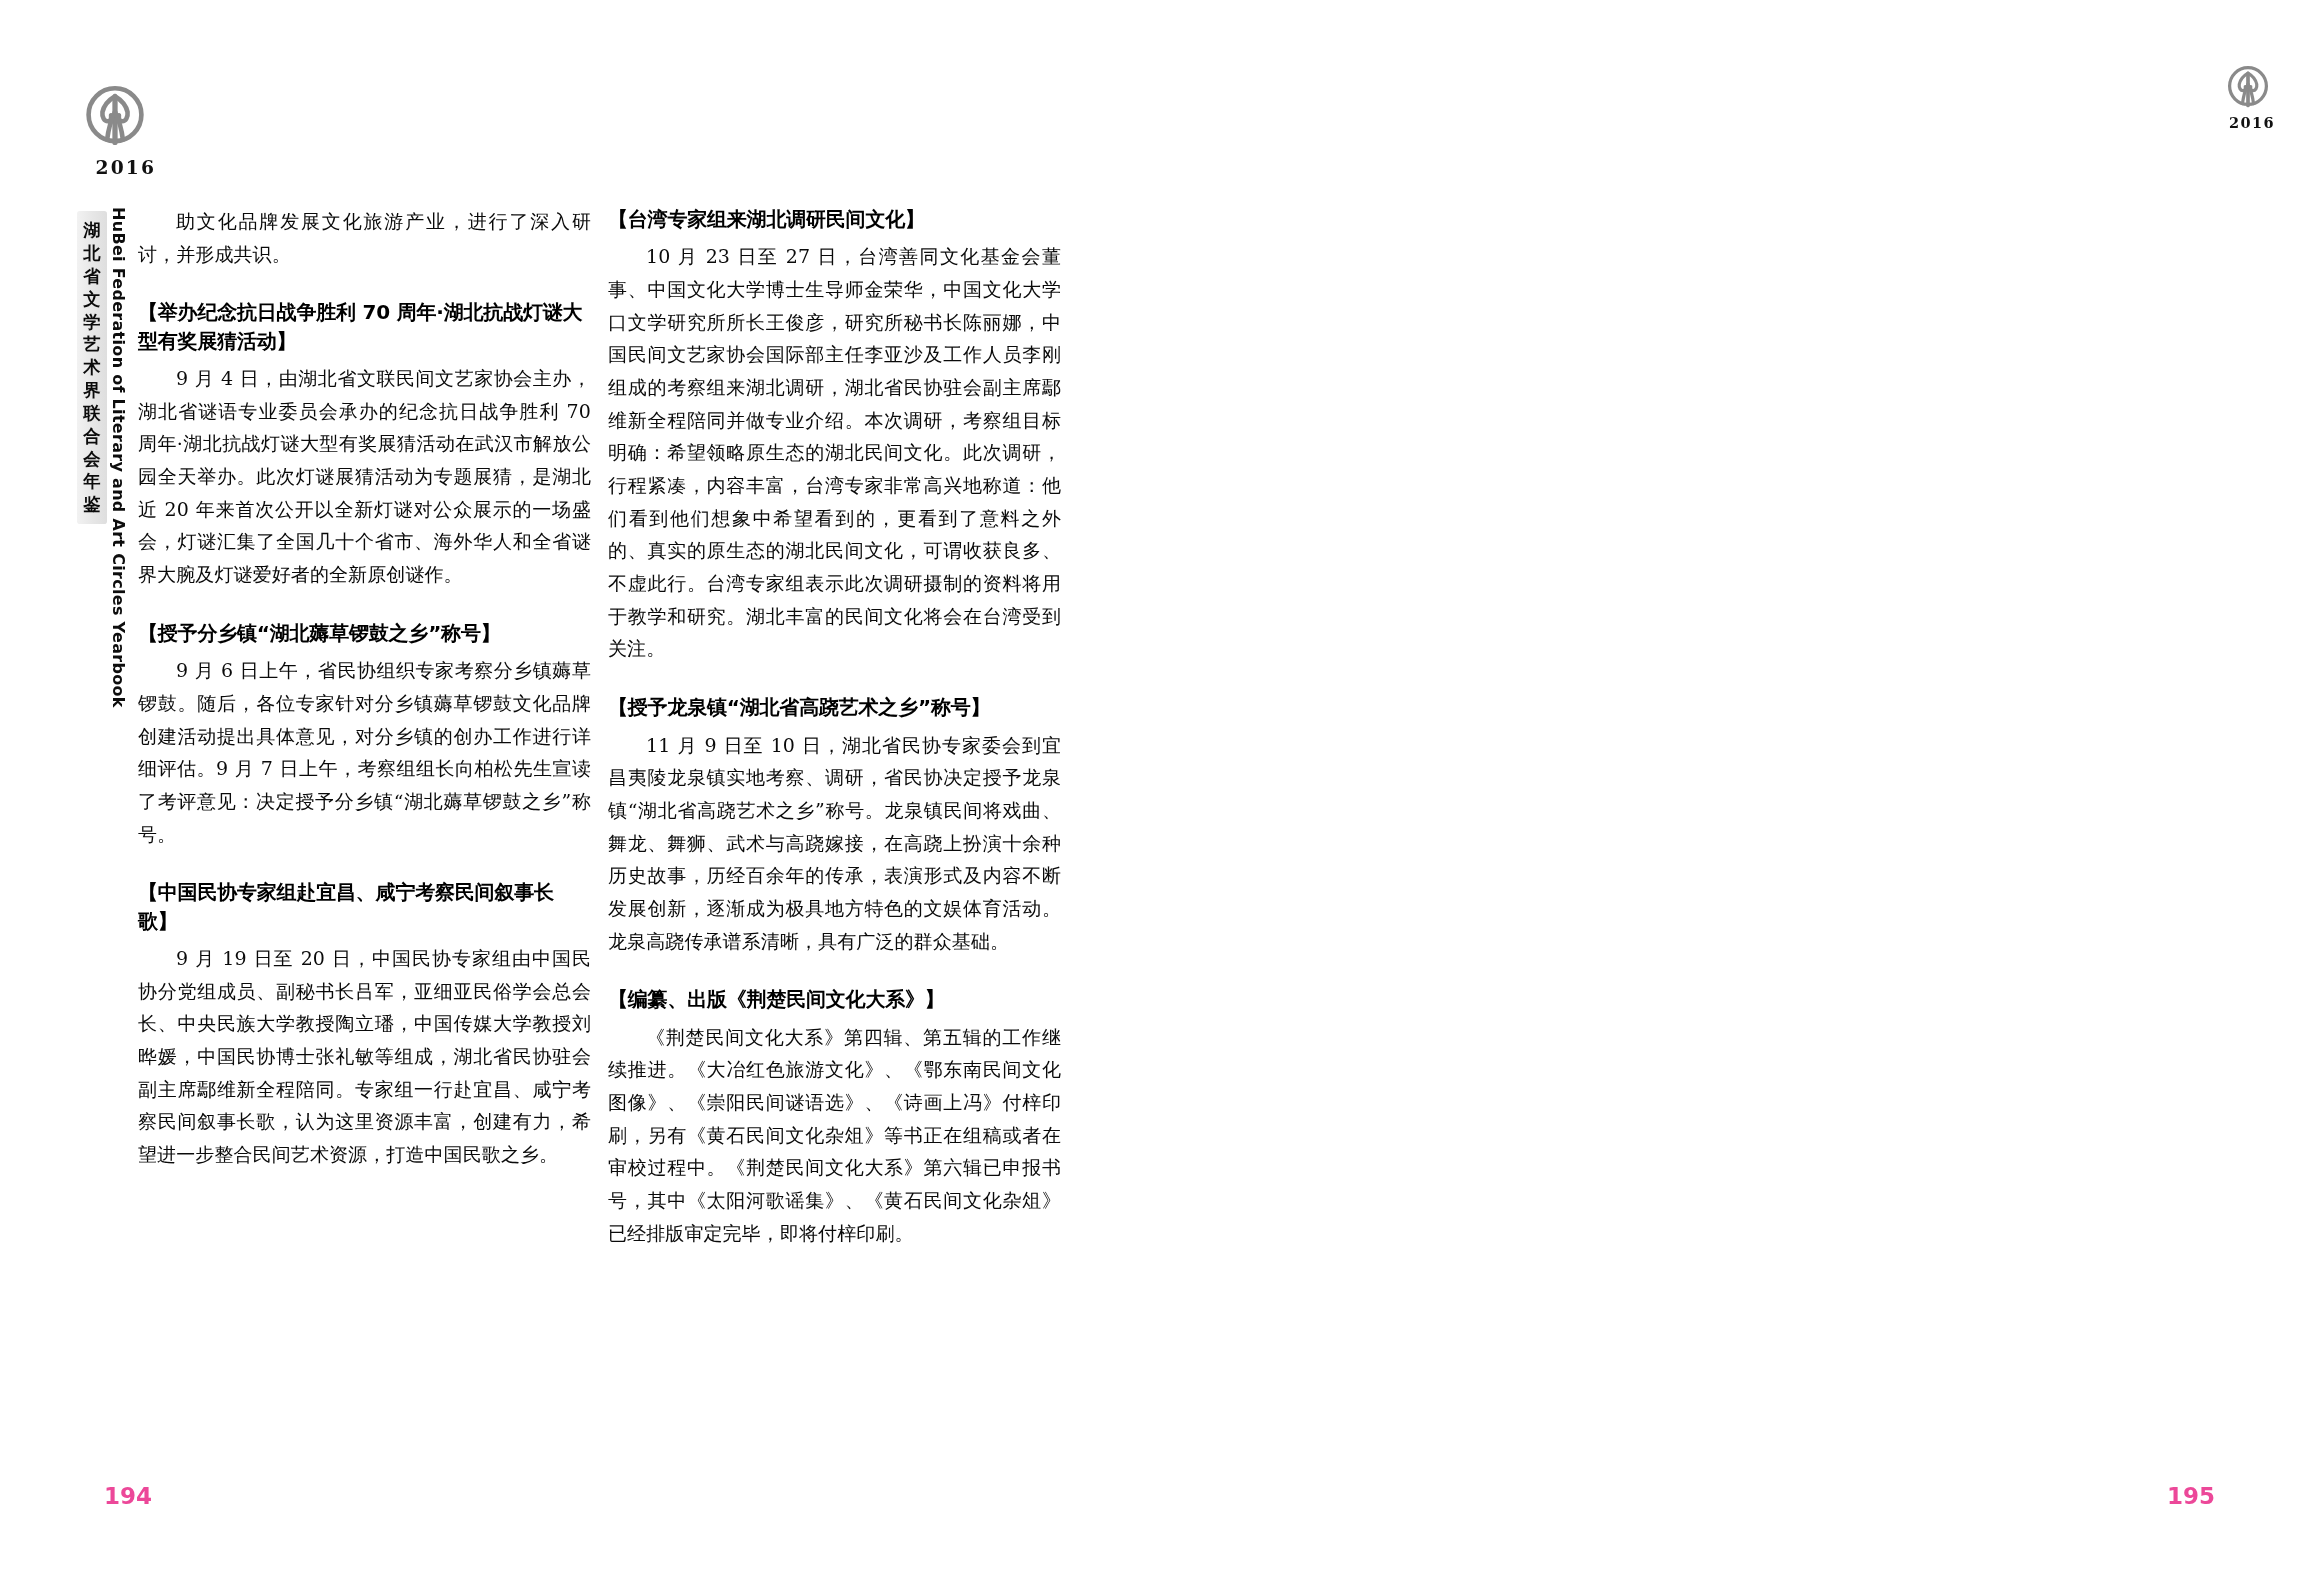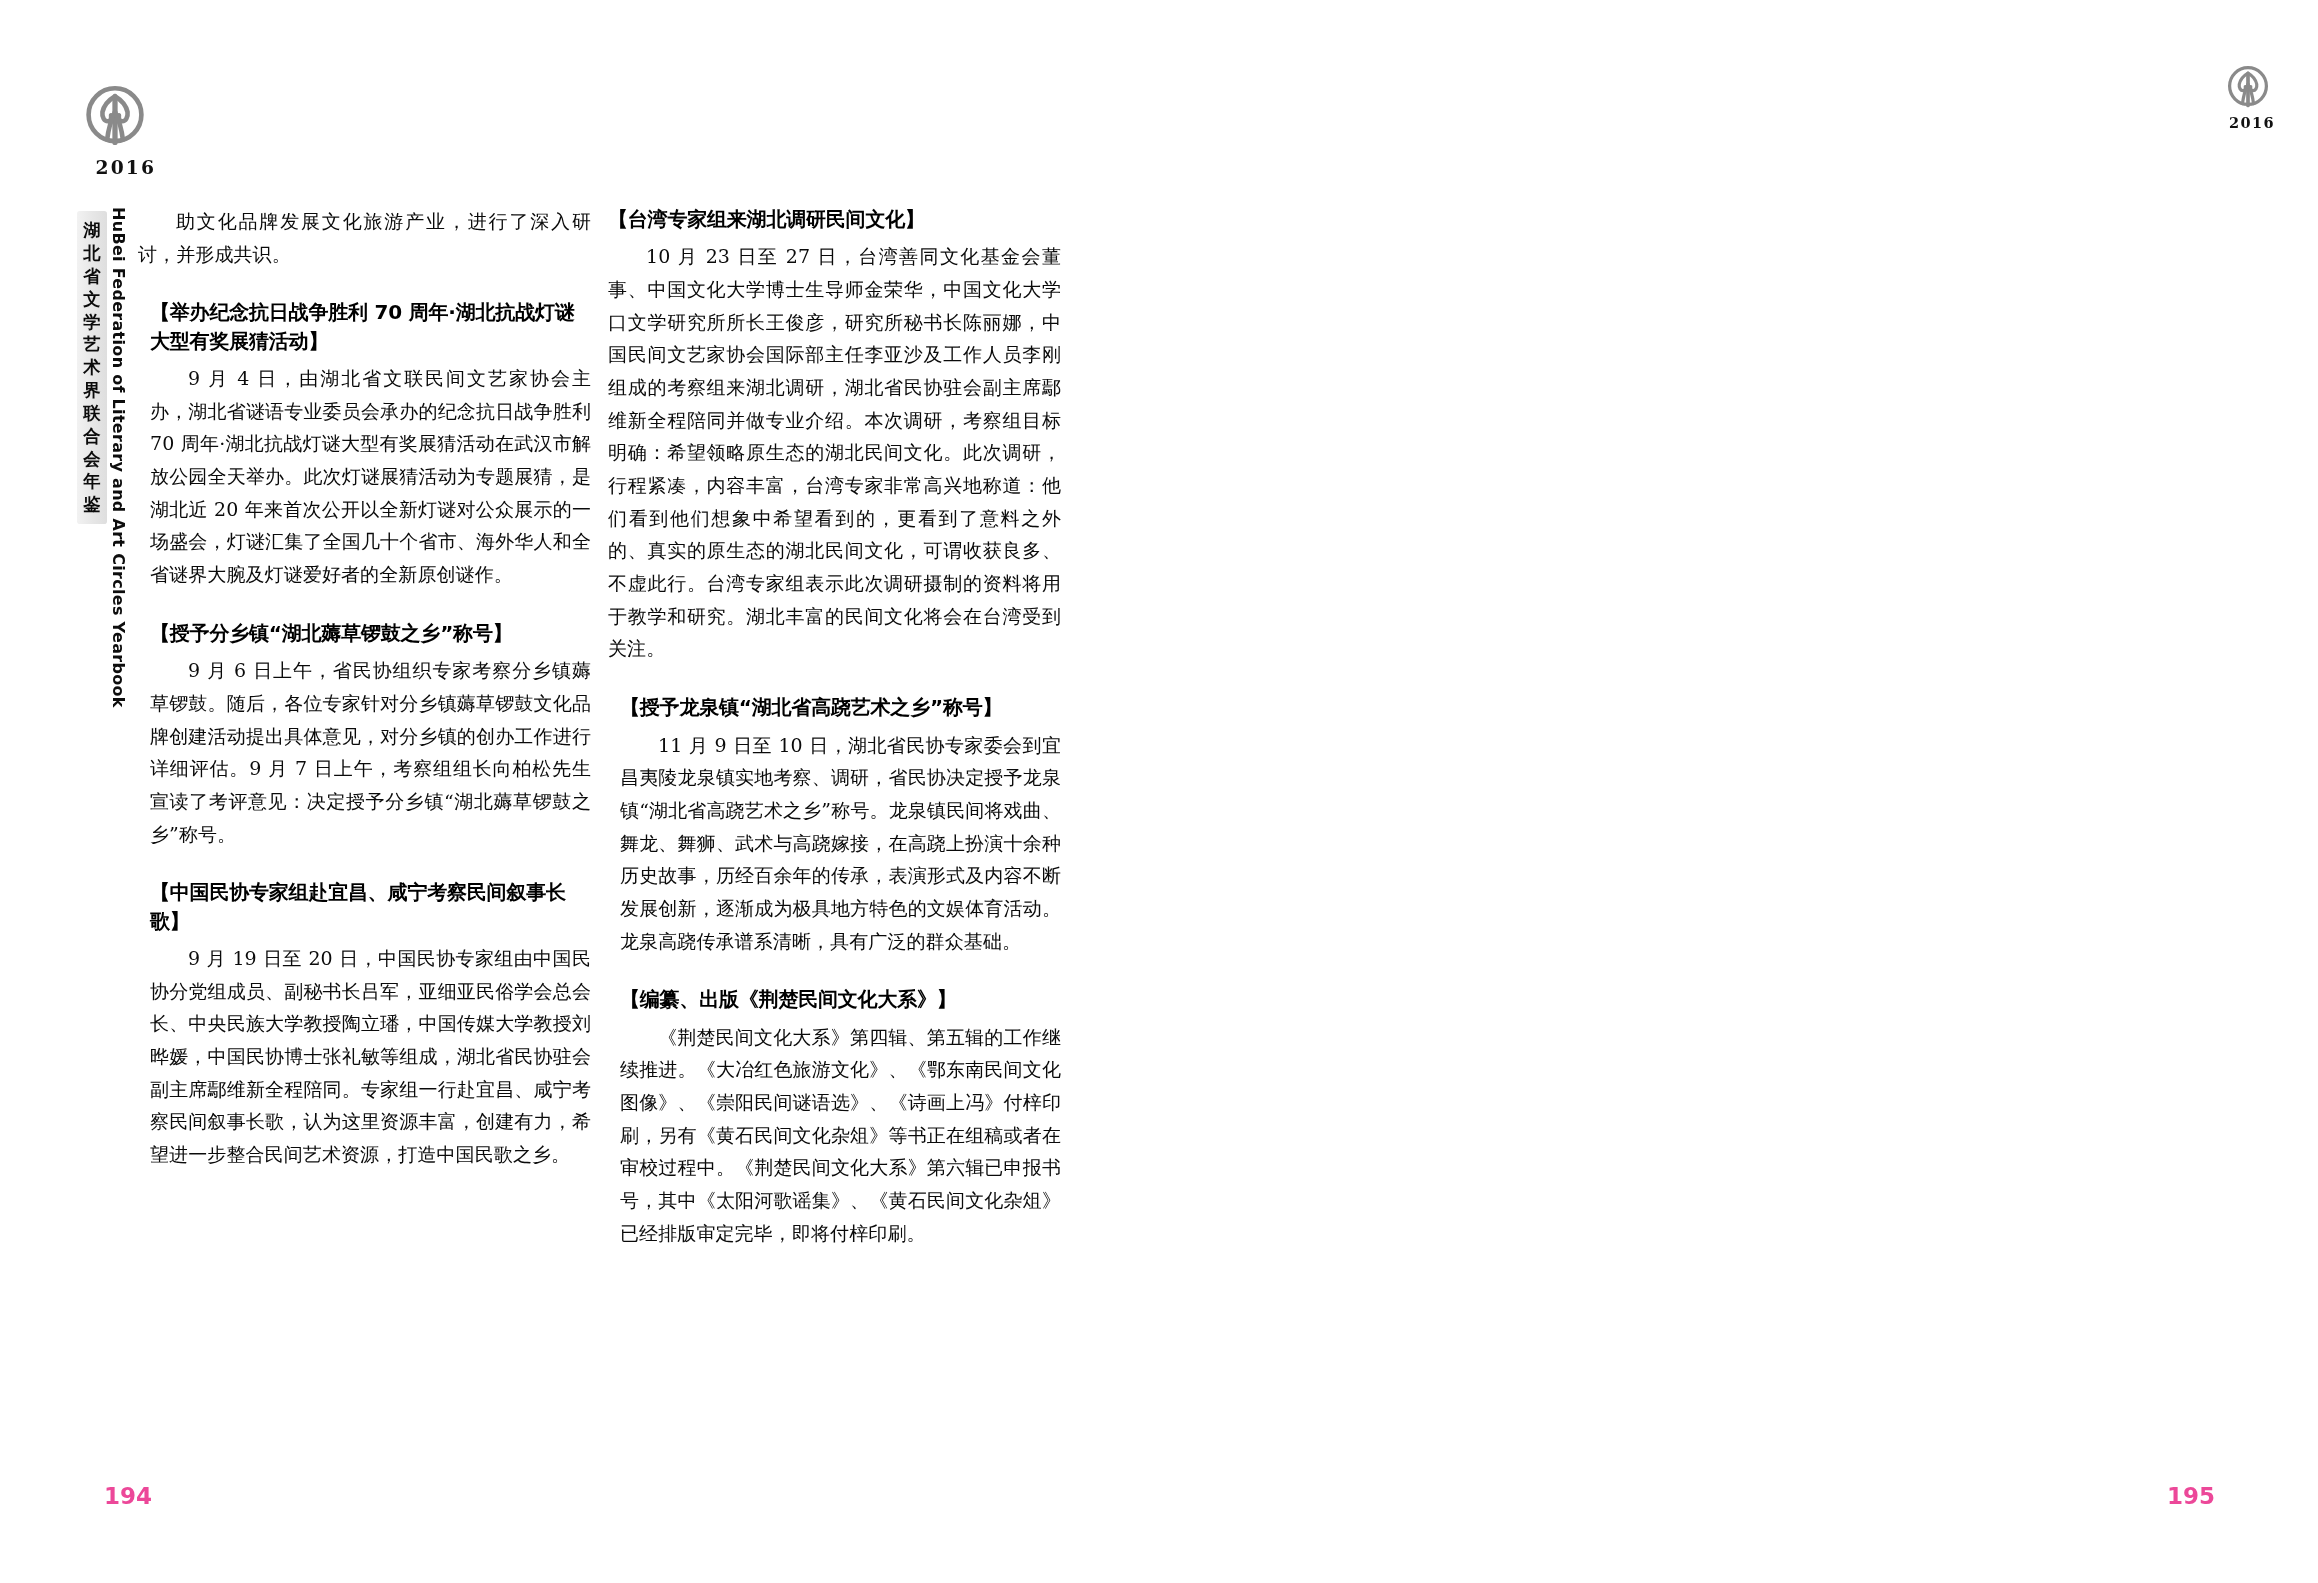--- a/index.html
+++ b/index.html
@@ -79,21 +79,21 @@
   }
   .entry-body{
     font-family:"DejaVu Serif","Liberation Serif",serif;
     font-size:19px;
     line-height:1.72;
     color:#0a0a0a;
     text-align:justify;
     text-indent:2em;
     letter-spacing:0.1px;
   }
-  .gap-top{margin-top:28px;margin-left:12px;}
+  .gap-top{margin-top:28px;}
 
   
   .folio{
     position:absolute;bottom:75px;
     font-family:"DejaVu Sans","Liberation Sans",sans-serif;
     font-weight:700;font-size:23px;color:#ec4899;
   }
   .folio-left{left:104px;}
   .folio-right{right:104px;}
 </style>

